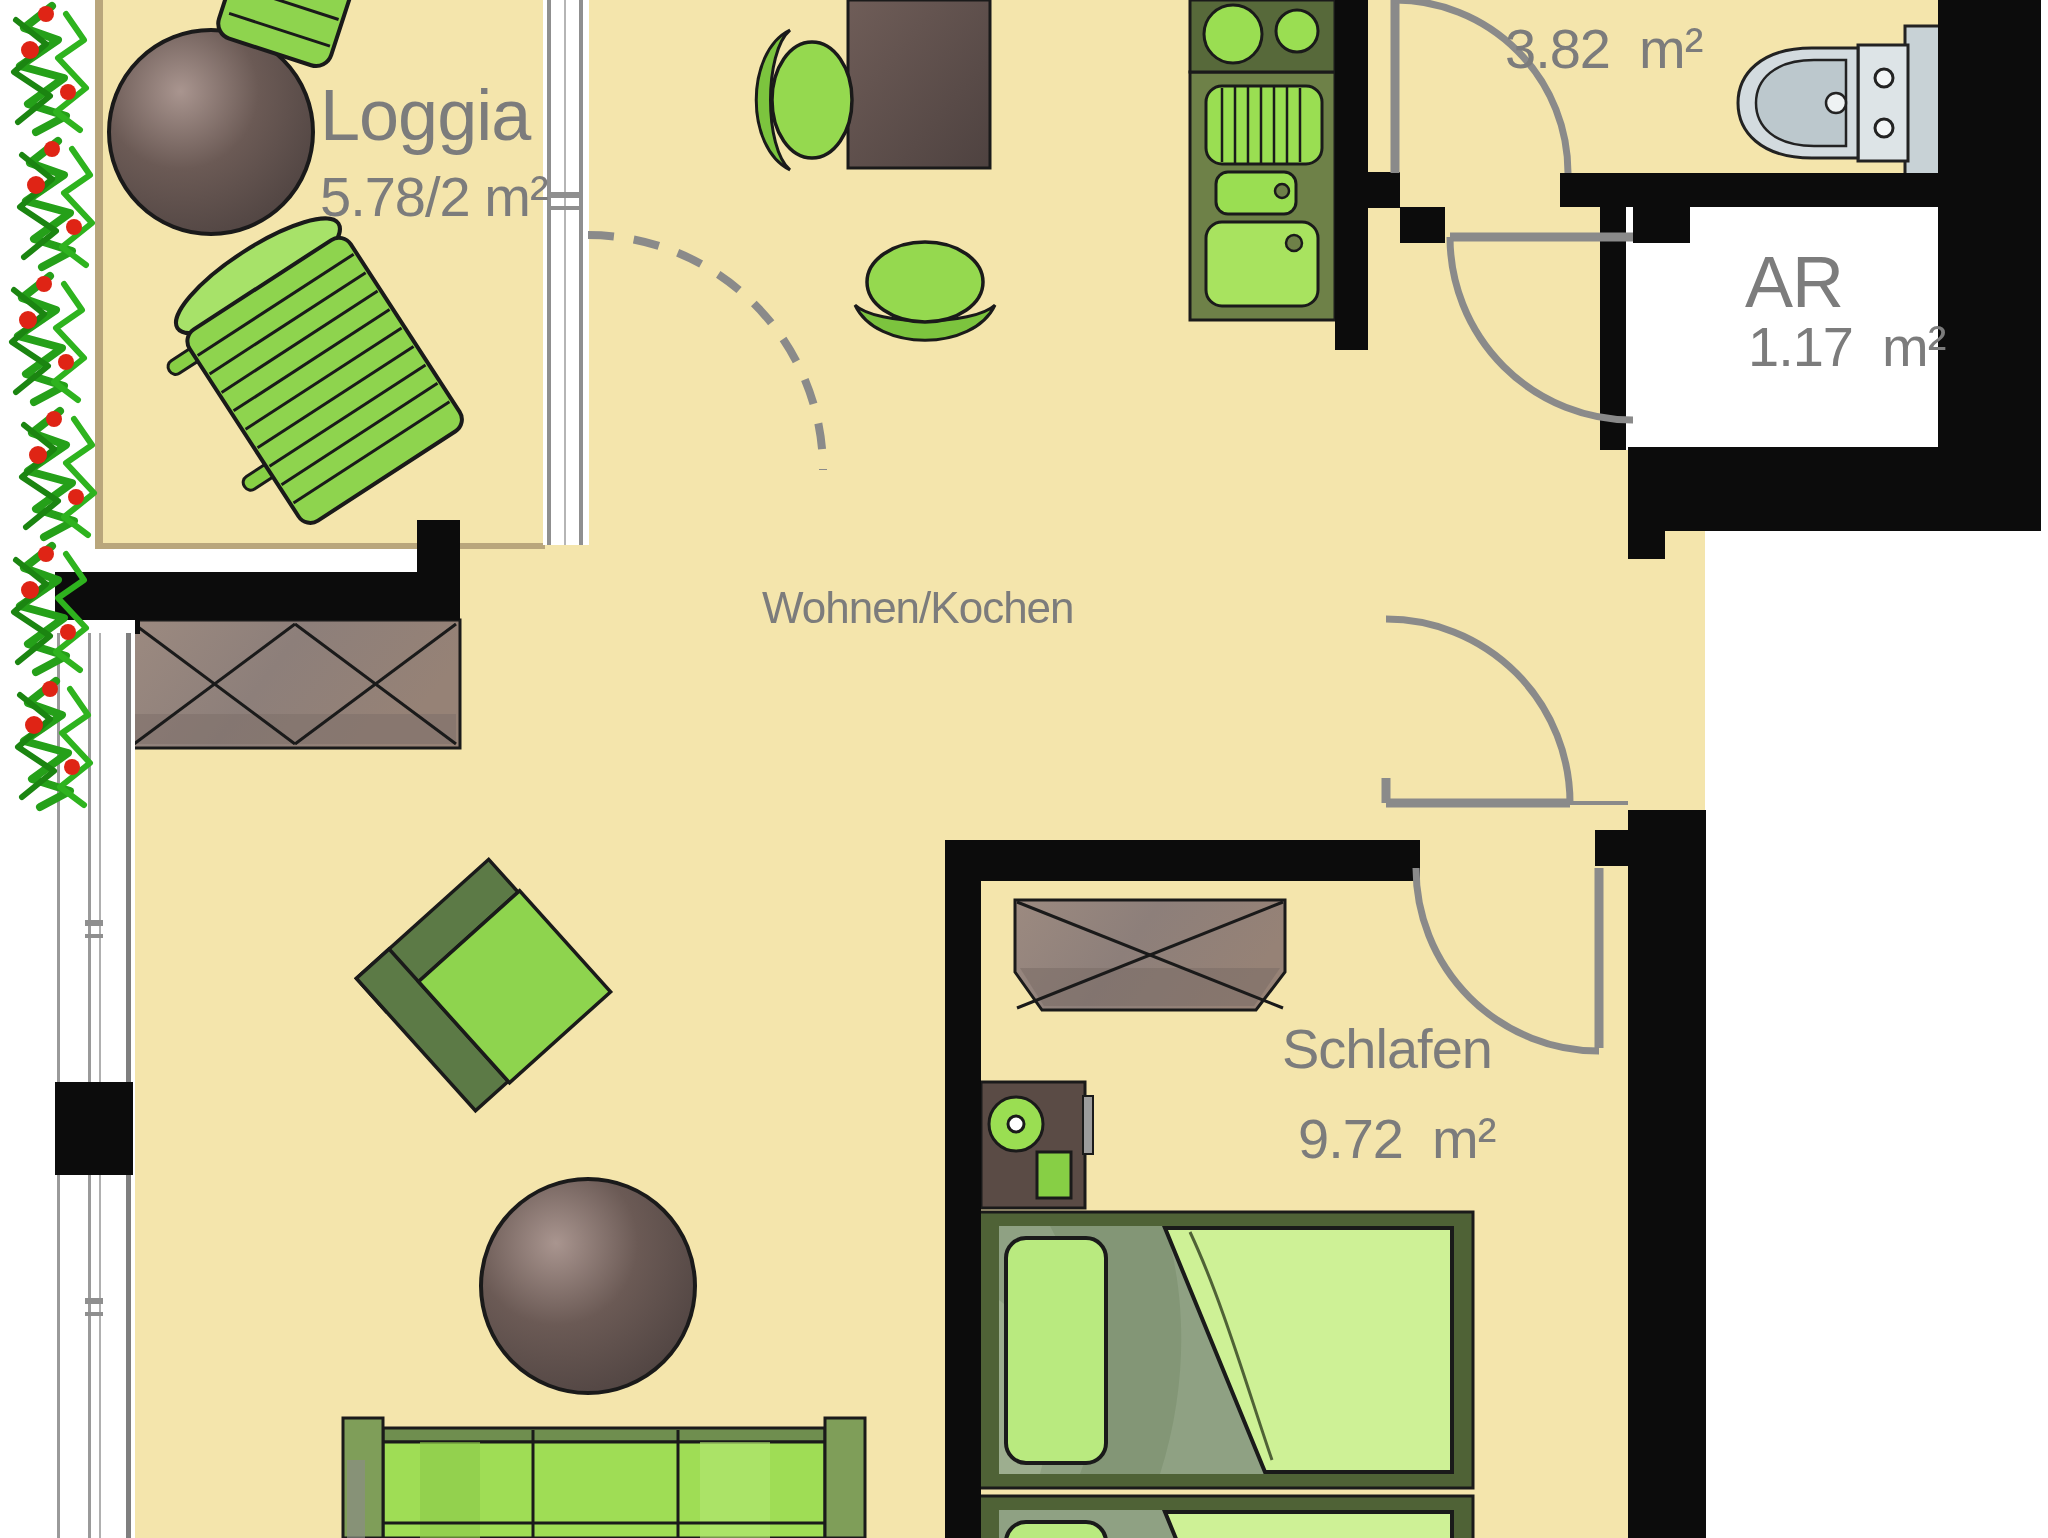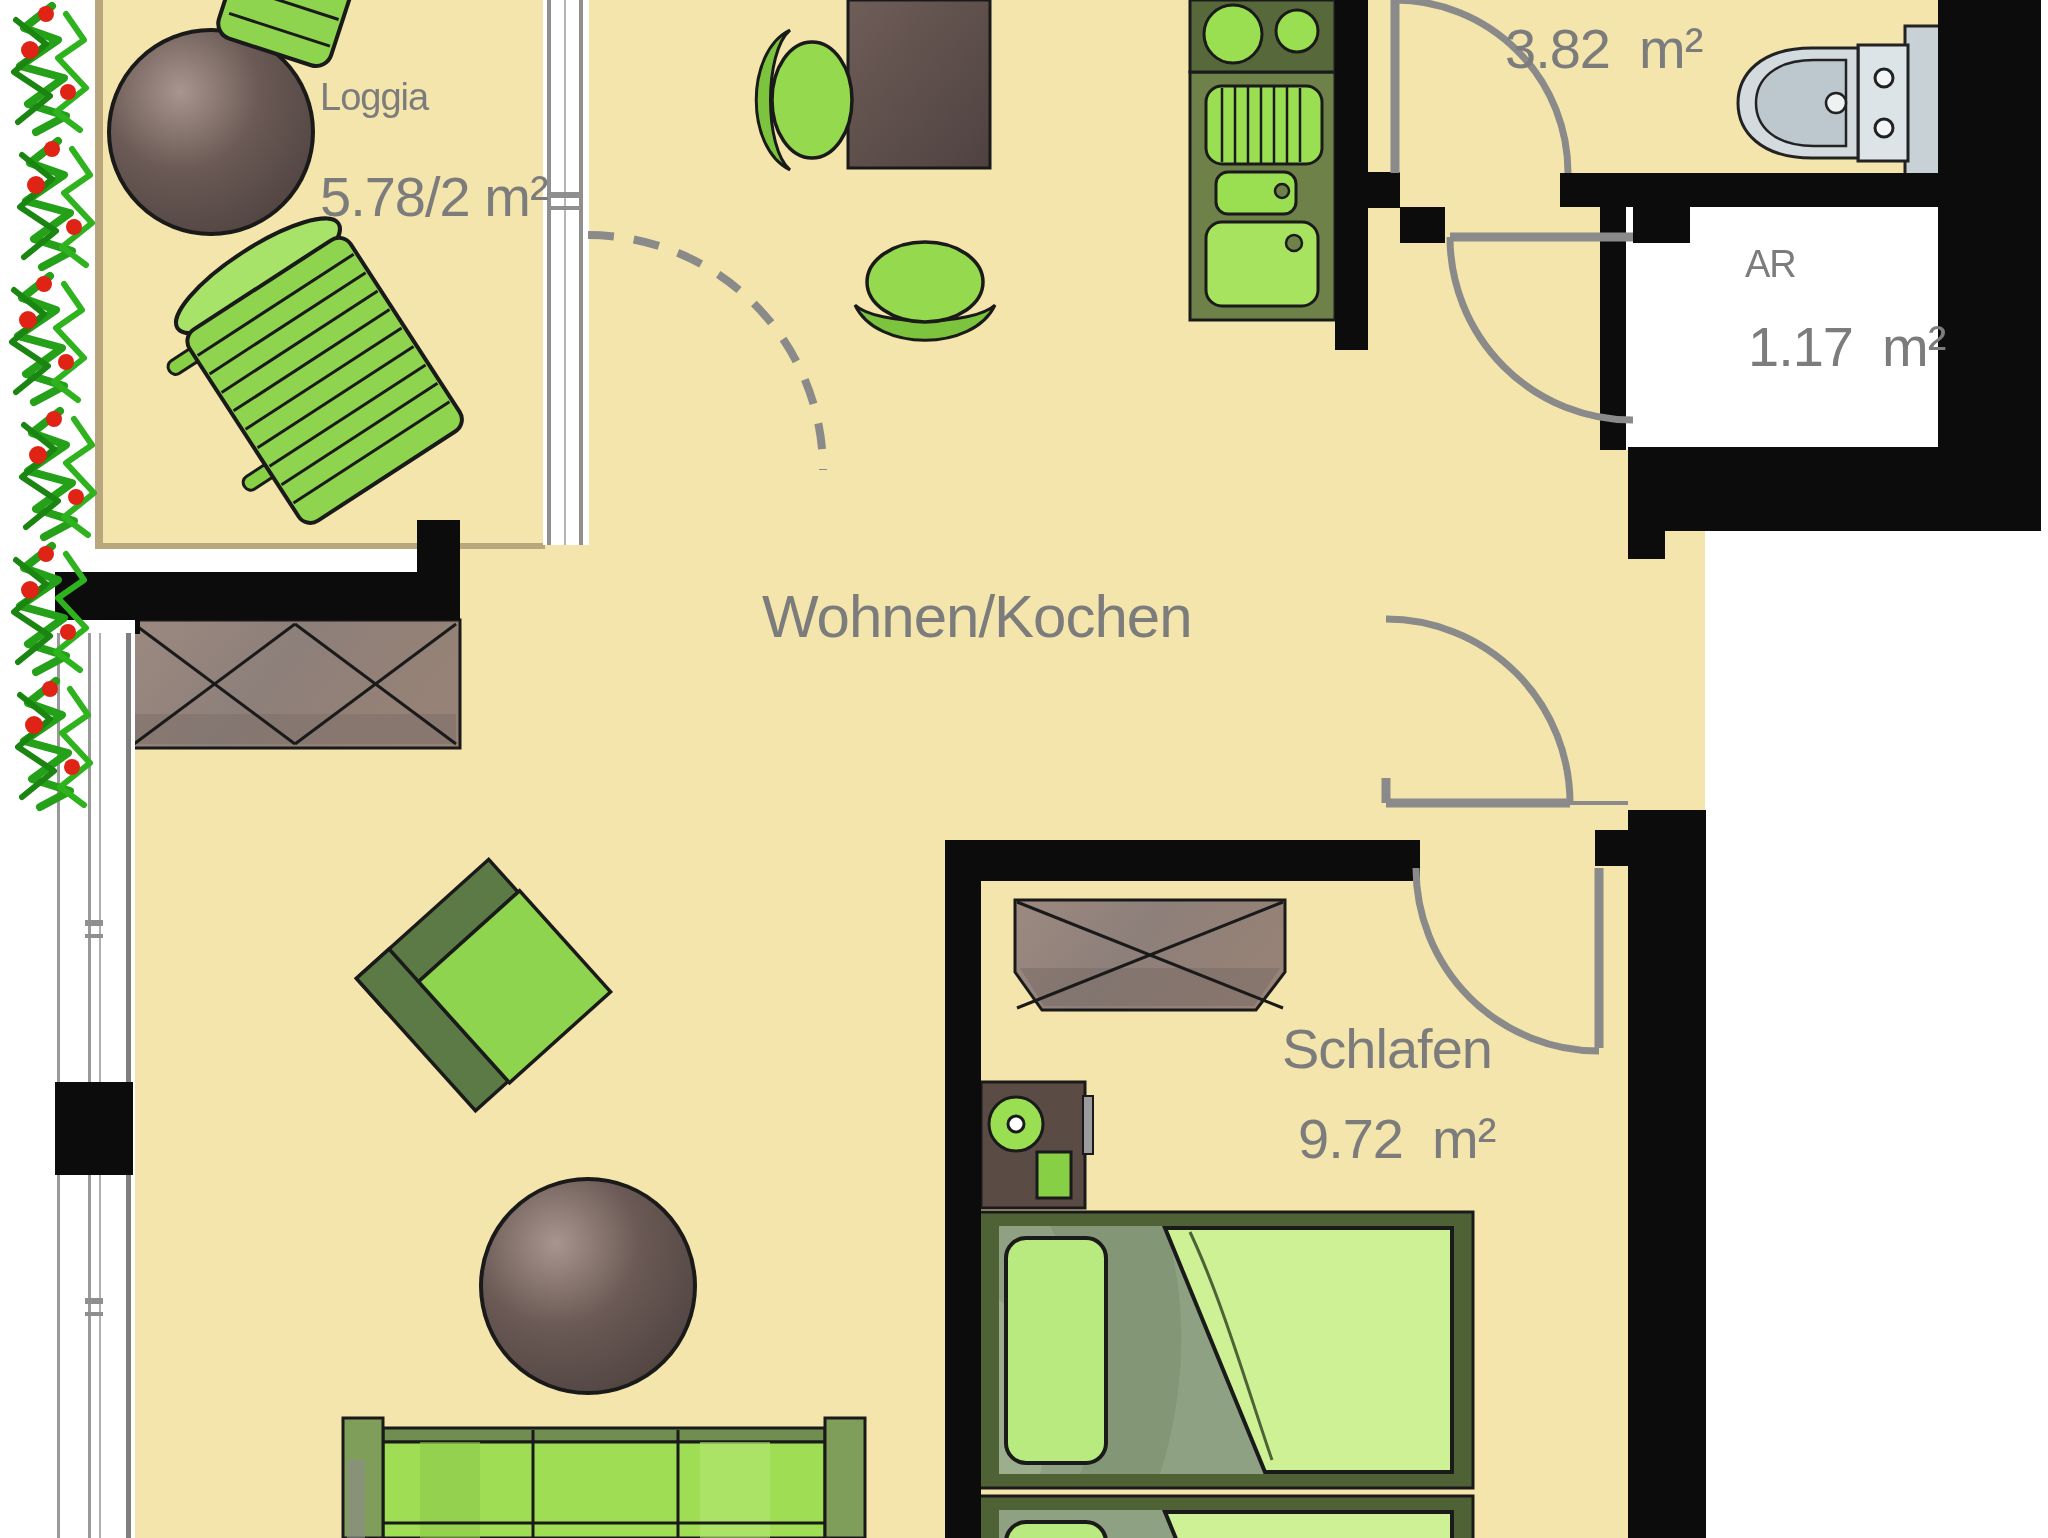--- a/index.html
+++ b/index.html
@@ -1,20 +1,20 @@
 <!DOCTYPE html>
 <html><head>
 <meta charset="utf-8">
 <style>
   html,body{margin:0;padding:0;background:#ffffff;}
   .plan{position:relative;width:2048px;height:1538px;background:#ffffff;overflow:hidden;
         font-family:"Liberation Sans", sans-serif;}
   .plan svg{position:absolute;left:0;top:0;}
   .room-label{position:absolute;color:#7c7c7c;letter-spacing:-1px;white-space:pre;line-height:1.05;}
-  .fs58{font-size:38px;} .fs56{font-size:60px;text-align:right;} .fs54{font-size:56px;}
+  .fs58{font-size:72px;} .fs56{font-size:44px;text-align:right;} .fs54{font-size:56px;}
 </style>
 </head>
 <body>
 
 <div class="plan">
 <svg width="2048" height="1538" viewBox="0 0 2048 1538">
   <defs>
     <radialGradient id="tableGrad" cx="0.35" cy="0.3" r="0.85">
       <stop offset="0" stop-color="#a9958f"></stop>
           <stop offset="0.45" stop-color="#6b5a55"></stop>

